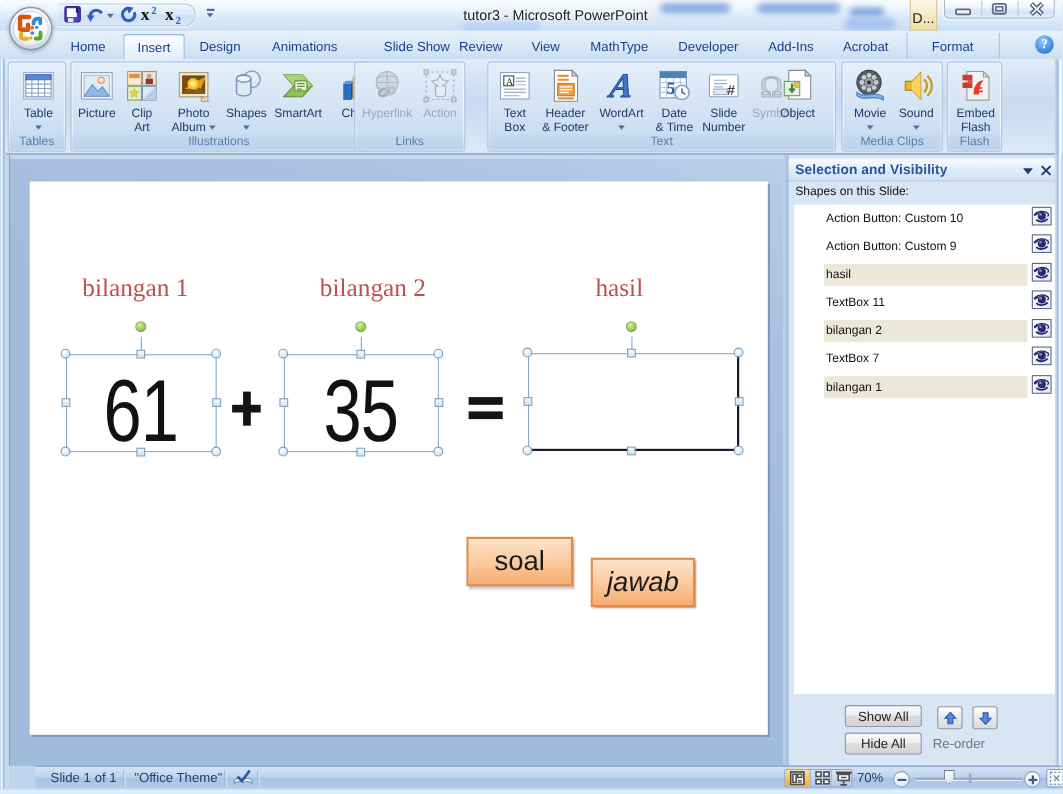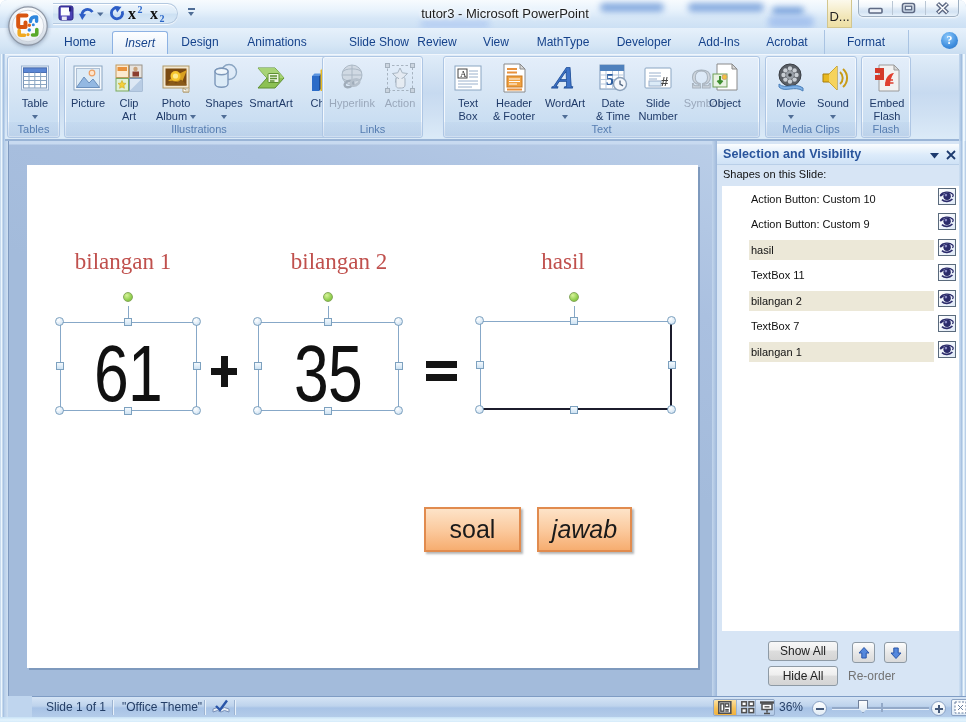--- a/index.html
+++ b/index.html
@@ -18,21 +18,21 @@
 
 #dbtn { position:absolute; left:827px; top:0px; width:25px; height:28px; background:linear-gradient(#fcf9ec,#f2e7ba 60%,#eddfa4); border:1px solid #d2c68e; border-top:none; font-size:13px; color:#222; text-align:center; line-height:34px; }
 
 #orb { position:absolute; left:8px; top:6px; width:40px; height:40px; z-index:60; filter:drop-shadow(0 1px 2px rgba(60,80,110,.45)); }
 
 
 #qat { position:absolute; left:53px; top:3px; width:125px; height:21px; border:1px solid #b4c9e0; border-left:none; border-radius:0 11px 11px 0; background:linear-gradient(#eef5fc,#dcebf8 45%,#cde1f3 55%,#d8e8f7); box-shadow:0 1px 1px rgba(255,255,255,.9), inset 0 1px 0 #fff; }
 
 #tabrow { position:absolute; left:0; top:28px; width:966px; height:26px; background:linear-gradient(#e7f1fb, #d4e5f5 70%, #c9ddf1 100%); }
 .tab { position:absolute; top:3px; height:23px; line-height:22px; font-size:12px; color:#15428b; text-align:center; }
-#tab-insert { background:linear-gradient(#fdfeff, #f0f6fc 50%, #e3edf8); border:1px solid #8db2e3; border-bottom:none; border-radius:3px 3px 0 0; color:#15428b;font-style:italic; }
+#tab-insert { background:linear-gradient(#fdfeff, #f0f6fc 50%, #e3edf8); border:1px solid #8db2e3; border-bottom:none; border-radius:3px 3px 0 0; color:#15428b; }
 #helpbtn { position:absolute; right:8px; top:32px; width:17px; height:17px; border-radius:50%; background:radial-gradient(circle at 40% 30%,#8ecafc,#3f8ede 60%,#2a6fbe); color:#fff; font-weight:bold; font-size:12px; text-align:center; line-height:17px; font-family:"Liberation Serif",serif; }
 
 #ribbon { position:absolute; left:0px; top:54px; width:966px; height:87px; background:linear-gradient(#e0ecf9 0%, #d7e6f5 14%, #c7daf0 44%, #d0e1f3 70%, #dcebf8 100%); border-top:1px solid #f0f6fd; }
 #ribbon-bottom { position:absolute; left:0px; top:139px; width:966px; height:2px; background:#99b4d6; }
 .rgroup { position:absolute; top:1px; height:82px; border:1px solid #aec6e4; border-radius:3px; }
 .rgroup { background:linear-gradient(#e4eefa 0%, #d4e4f4 50%, #cadef2 78%, #d4e5f5 100%); box-shadow:inset 0 0 0 1px #f3f8fd; }
 .glabel { position:absolute; left:0; bottom:0px; width:100%; height:15px; line-height:14px; text-align:center; font-size:11px; color:#567db1; background:linear-gradient(rgba(150,180,220,0.12),rgba(140,172,214,0.35)); border-radius:0 0 3px 3px; }
 .rbtn { position:absolute; top:3px; width:44px; height:66px; text-align:center; }
 .rbtn .lbl { position:absolute; top:37px; width:100%; font-size:11px; line-height:13px; color:#1f3a68; }
 .rbtn.dis .lbl { color:#9aa8bb; }
@@ -469,21 +469,21 @@
 
       <div class="h-circ" style="left:448px;top:151px;"></div>
           <div class="h-circ" style="left:640px;top:151px;"></div>
       <div class="h-circ" style="left:448px;top:240px;"></div>
           <div class="h-circ" style="left:640px;top:240px;"></div>
       <div class="h-sq" style="left:543px;top:152px;"></div>
           <div class="h-sq" style="left:543px;top:241px;"></div>
       <div class="h-sq" style="left:449px;top:196px;"></div>
           <div class="h-sq" style="left:641px;top:196px;"></div>
 
-      <div class="obtn" style="left:397px;top:342px;">soal</div>
+      <div class="obtn" style="left:397px;top:323px;">soal</div>
       <div class="obtn" style="left:510px;top:342px;width:95px;font-style:italic;">jawab</div>
     </div>
       </div>
     <div id="splitter"></div>
     <div id="panel">
       <div id="panel-head">
         <div class="t">Selection and Visibility</div>
         <svg width="11" height="8" style="position:absolute;left:212px;top:8px;">
             <path d="M1 1 L10 1 L5.5 6.5 Z" fill="#1d3a6e"></path>
           </svg>
@@ -607,21 +607,21 @@
           <rect x="8" y="7.6" width="4.6" height="4"></rect>
         </g>
       </svg>
     <div style="position:absolute;left:723px;top:3px;width:1px;height:15px;background:#9db4d2;"></div>
     <svg width="16" height="14" style="position:absolute;left:727px;top:4px;">
         <path d="M1 1.5 h14" stroke="#4f4f4f" stroke-width="2.4"></path>
         <rect x="3" y="3" width="10" height="5.5" fill="#fff" stroke="#4f4f4f" stroke-width="1.5"></rect>
         <path d="M5.5 5.8 h5" stroke="#4f4f4f" stroke-width="1.3"></path>
         <path d="M8 8.5 v3 M5 12.5 h6" stroke="#4f4f4f" stroke-width="1.5"></path>
       </svg>
-    <div style="position:absolute;left:747px;top:3px;">36%</div>
+    <div style="position:absolute;left:747px;top:3px;">70%</div>
 
     <div style="position:absolute;left:780px;top:4px;width:15px;height:15px;border-radius:50%;background:linear-gradient(#fdfefe,#e2ecf6);border:1px solid #8aa2c4;"></div>
     <div style="position:absolute;left:784px;top:10.5px;width:8px;height:2px;background:#44597a;"></div>
 
     <div style="position:absolute;left:800px;top:10px;width:97px;height:2px;background:#93a9c8;box-shadow:0 1px 0 #e4eefa;"></div>
     <div style="position:absolute;left:849px;top:6px;width:2px;height:9px;background:#93a9c8;"></div>
 
     <div style="position:absolute;left:826px;top:3px;width:10px;height:13px;background:linear-gradient(#fefefe,#d8e5f2);border:1px solid #70809a;clip-path:polygon(0 0,100% 0,100% 60%,50% 100%,0 60%);"></div>
 
     <div style="position:absolute;left:899px;top:4px;width:15px;height:15px;border-radius:50%;background:linear-gradient(#fdfefe,#e2ecf6);border:1px solid #8aa2c4;"></div>

